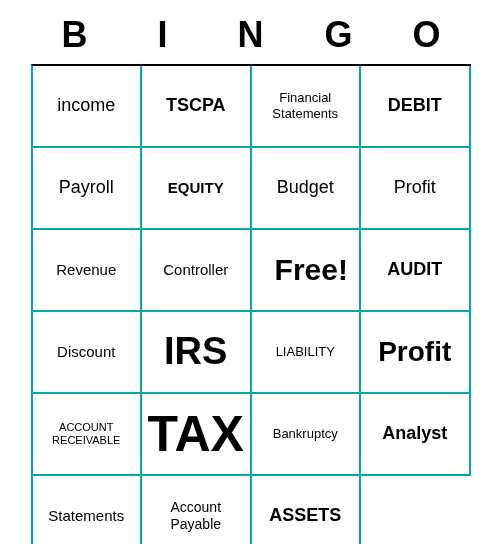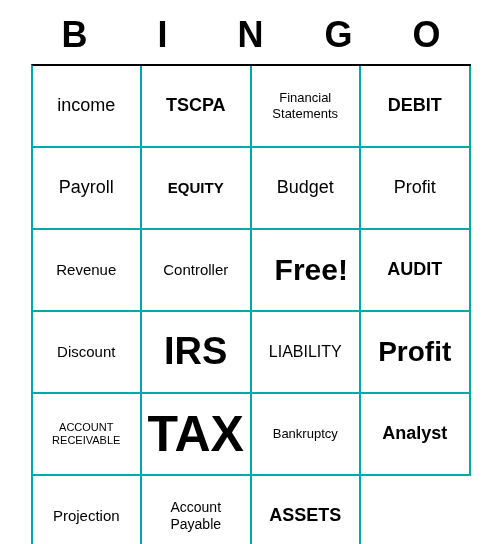--- a/index.html
+++ b/index.html
@@ -98,39 +98,39 @@
       <div class="bingo-cell">
         <span style="font-size: 18px; font-weight: bold;">AUDIT</span>
       </div>
       <div class="bingo-cell">
         <span style="font-size: 15px;">Discount</span>
       </div>
       <div class="bingo-cell">
         <span style="font-size: 38px; font-weight: bold;">IRS</span>
       </div>
       <div class="bingo-cell">
-        <span style="font-size: 16px;">LIABILITY</span>
+        <span style="font-size: 13px;">LIABILITY</span>
       </div>
       <div class="bingo-cell">
         <span style="font-size: 28px; font-weight: bold;">Profit</span>
       </div>
       <div class="bingo-cell">
         <span style="font-size: 11px;">ACCOUNT RECEIVABLE</span>
       </div>
       <div class="bingo-cell">
         <span style="font-size: 50px; font-weight: bold;">TAX</span>
       </div>
       <div class="bingo-cell">
         <span style="font-size: 13px;">Bankruptcy</span>
       </div>
       <div class="bingo-cell">
         <span style="font-size: 18px; font-weight: bold;">Analyst</span>
       </div>
       <div class="bingo-cell">
-        <span style="font-size: 15px;">Projection</span>
+        <span style="font-size: 15px;">Statements</span>
       </div>
       <div class="bingo-cell">
         <span style="font-size: 14px;">Account Payable</span>
       </div>
       <div class="bingo-cell">
         <span style="font-size: 18px; font-weight: bold;">ASSETS</span>
       </div>
     </div>
 </div>
 

